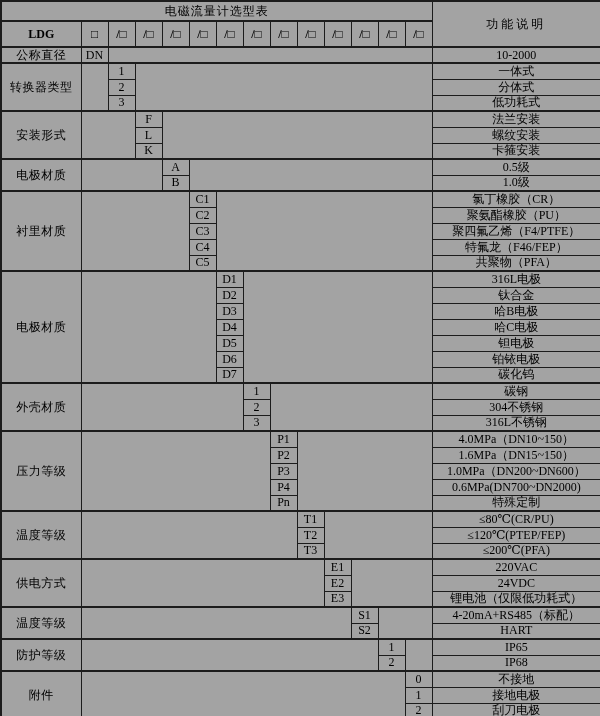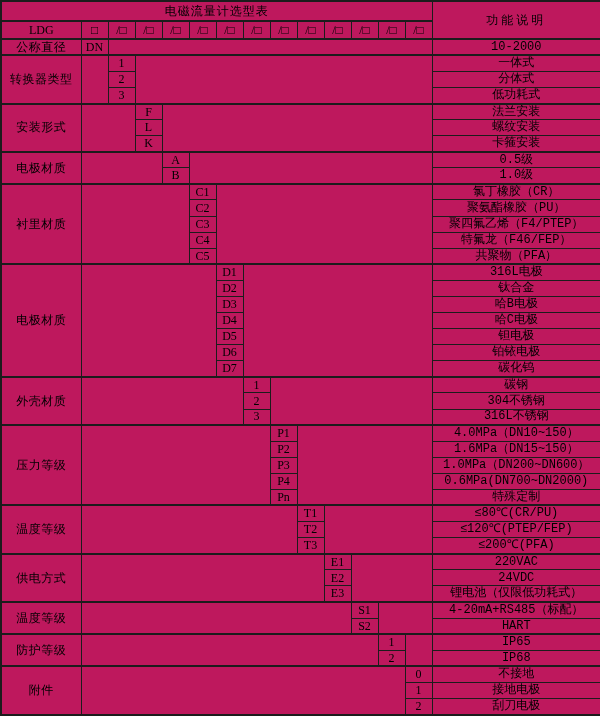--- a/index.html
+++ b/index.html
@@ -1,43 +1,43 @@
 <!DOCTYPE html>
 <html><head>
 <meta charset="utf-8">
 <style>
   html, body { margin: 0; padding: 0; background: #ffffff; }
   .page {
-    width: 600px; height: 716px; background: #be185d; overflow: hidden;
+    width: 600px; height: 716px; background: #a3a3a3; overflow: hidden;
     font-family: "Liberation Serif", "DejaVu Serif", serif;
   }
   table.sel {
     border-collapse: collapse; table-layout: fixed;
     width: 600px; height: 716px;
     color: #000000; border: 2px solid #1c1c1c;
   }
   table.sel td {
     border: 1px solid #1c1c1c; padding: 0;
     text-align: center; vertical-align: middle;
     font-size: 12px; line-height: 1.05;
     white-space: nowrap; overflow: hidden;
   }
   tr.title-row { height: 20px; }
-  tr.model-row { height: 18px; }
+  tr.model-row { height: 26px; font-weight: bold; }
   tr.opt { height: 16px; }
   tr.group-start td { border-top: 2px solid #1c1c1c; }
   td.title-cell { font-size: 15px; letter-spacing: 1px; }
   td.func-header { font-size: 14px; letter-spacing: 3px; border-radius: 6px; }
   td.ldg-cell { text-align: left; padding-left: 9px; font-size: 13px; }
   td.box-cell { font-size: 12px; }
   td.label-cell { font-size: 12px; letter-spacing: 0.5px; }
   td.label-left { text-align: left; padding-left: 3px; margin-top: 12px; }
   td.code-cell { font-size: 12px; }
   td.code-dn { text-align: left; padding-left: 2px; margin-top: 26px; }
-  td.desc-cell { font-size: 12px; font-family: Liberation Mono, monospace; }
+  td.desc-cell { font-size: 12px; }
   td.desc-left { text-align: left; padding-left: 2px; }
 </style>
 </head>
 <body>
 
 <div class="page">
   <table class="sel">
     <colgroup>
       <col style="width:80px">
       <col style="width:27px">
@@ -129,21 +129,21 @@
           <td class="code-cell">C1</td>
           <td class="gap" rowspan="5" colspan="8"></td>
           <td class="desc-cell">氯丁橡胶（CR）</td>
         </tr>
         <tr class="opt">
           <td class="code-cell">C2</td>
           <td class="desc-cell">聚氨酯橡胶（PU）</td>
         </tr>
         <tr class="opt">
           <td class="code-cell">C3</td>
-          <td class="desc-cell">聚四氟乙烯（F4/PTEP）</td>
+          <td class="desc-cell">聚四氟乙烯（F4/PTFE）</td>
         </tr>
         <tr class="opt">
           <td class="code-cell">C4</td>
           <td class="desc-cell">特氟龙（F46/FEP）</td>
         </tr>
         <tr class="opt">
           <td class="code-cell">C5</td>
           <td class="desc-cell">共聚物（PFA）</td>
         </tr>
         <tr class="opt group-start">

